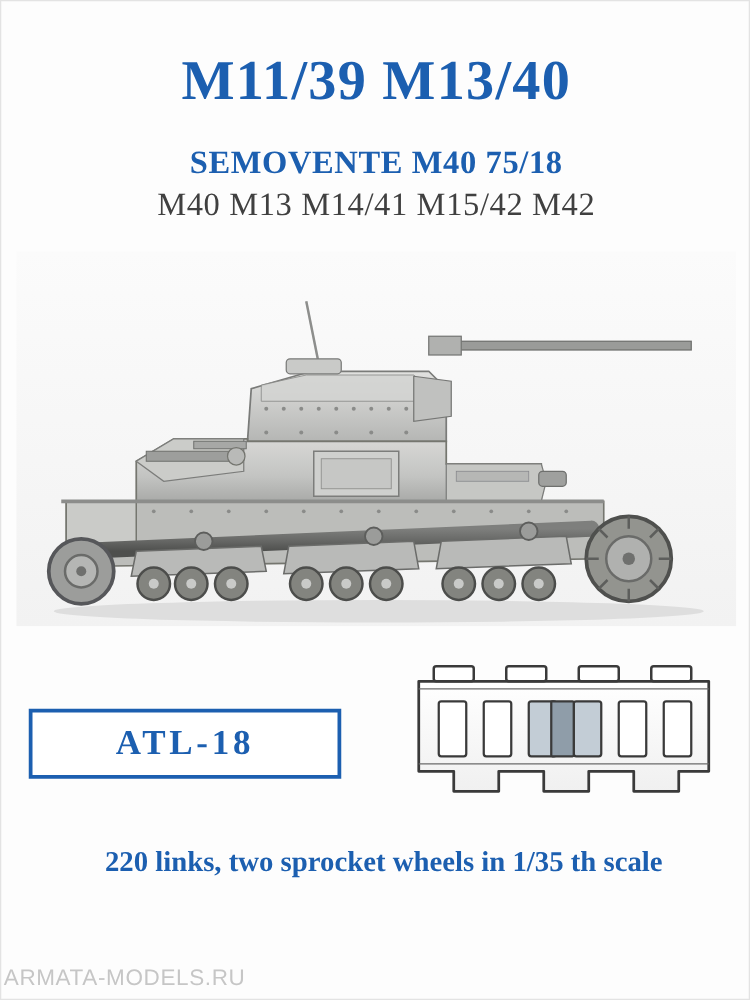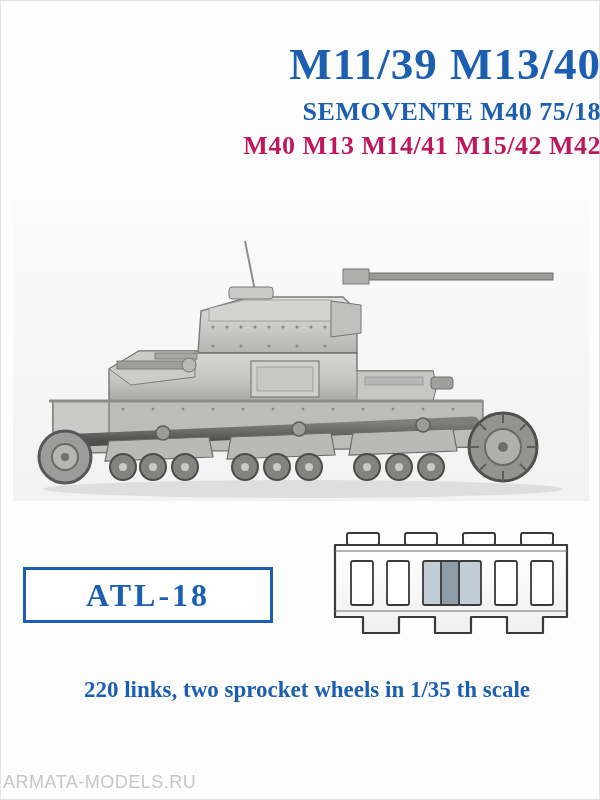--- a/index.html
+++ b/index.html
@@ -22,45 +22,45 @@
     background: #fdfdfd;
     box-sizing: border-box;
     border: 1px solid #e3e3e3;
   }
 
   
   .titles {
     position: absolute;
     left: 0; top: 38px;
     width: 600px;
-    text-align: right;
+    text-align: center;
   }
   .title-main {
     font-family: "Liberation Serif", serif;
     font-weight: bold;
     font-size: 45px;
     letter-spacing: 1px;
     color: #1c5fb0;
     line-height: 50px;
     white-space: nowrap;
   }
   .title-sub1 {
     font-family: "Liberation Serif", serif;
     font-weight: bold;
     font-size: 26px;
     color: #1c5fb0;
     line-height: 34px;
     letter-spacing: 0.5px;
-    margin-top: 6px;
+    margin-top: 24px;
   }
   .title-sub2 {
     font-family: "Liberation Serif", serif;
-    font-weight: bold;
+    font-weight: normal;
     font-size: 26px;
-    color: #be185d;
+    color: #404040;
     line-height: 34px;
     letter-spacing: 0.5px;
   }
 
   
   .photo {
     position: absolute;
     left: 12px;
     top: 200px;
     width: 576px;
@@ -78,21 +78,21 @@
     border: 3px solid #1c5fb0;
     background: #ffffff;
     box-sizing: border-box;
     display: flex;
     align-items: center;
     justify-content: center;
   }
   .code-text {
     font-family: "Liberation Serif", serif;
     font-weight: bold;
-    font-size: 32px;
+    font-size: 28px;
     letter-spacing: 3px;
     color: #1c5fb0;
     line-height: 40px;
   }
 
   
   .track-drawing {
     position: absolute;
     left: 320px;
     top: 520px;

